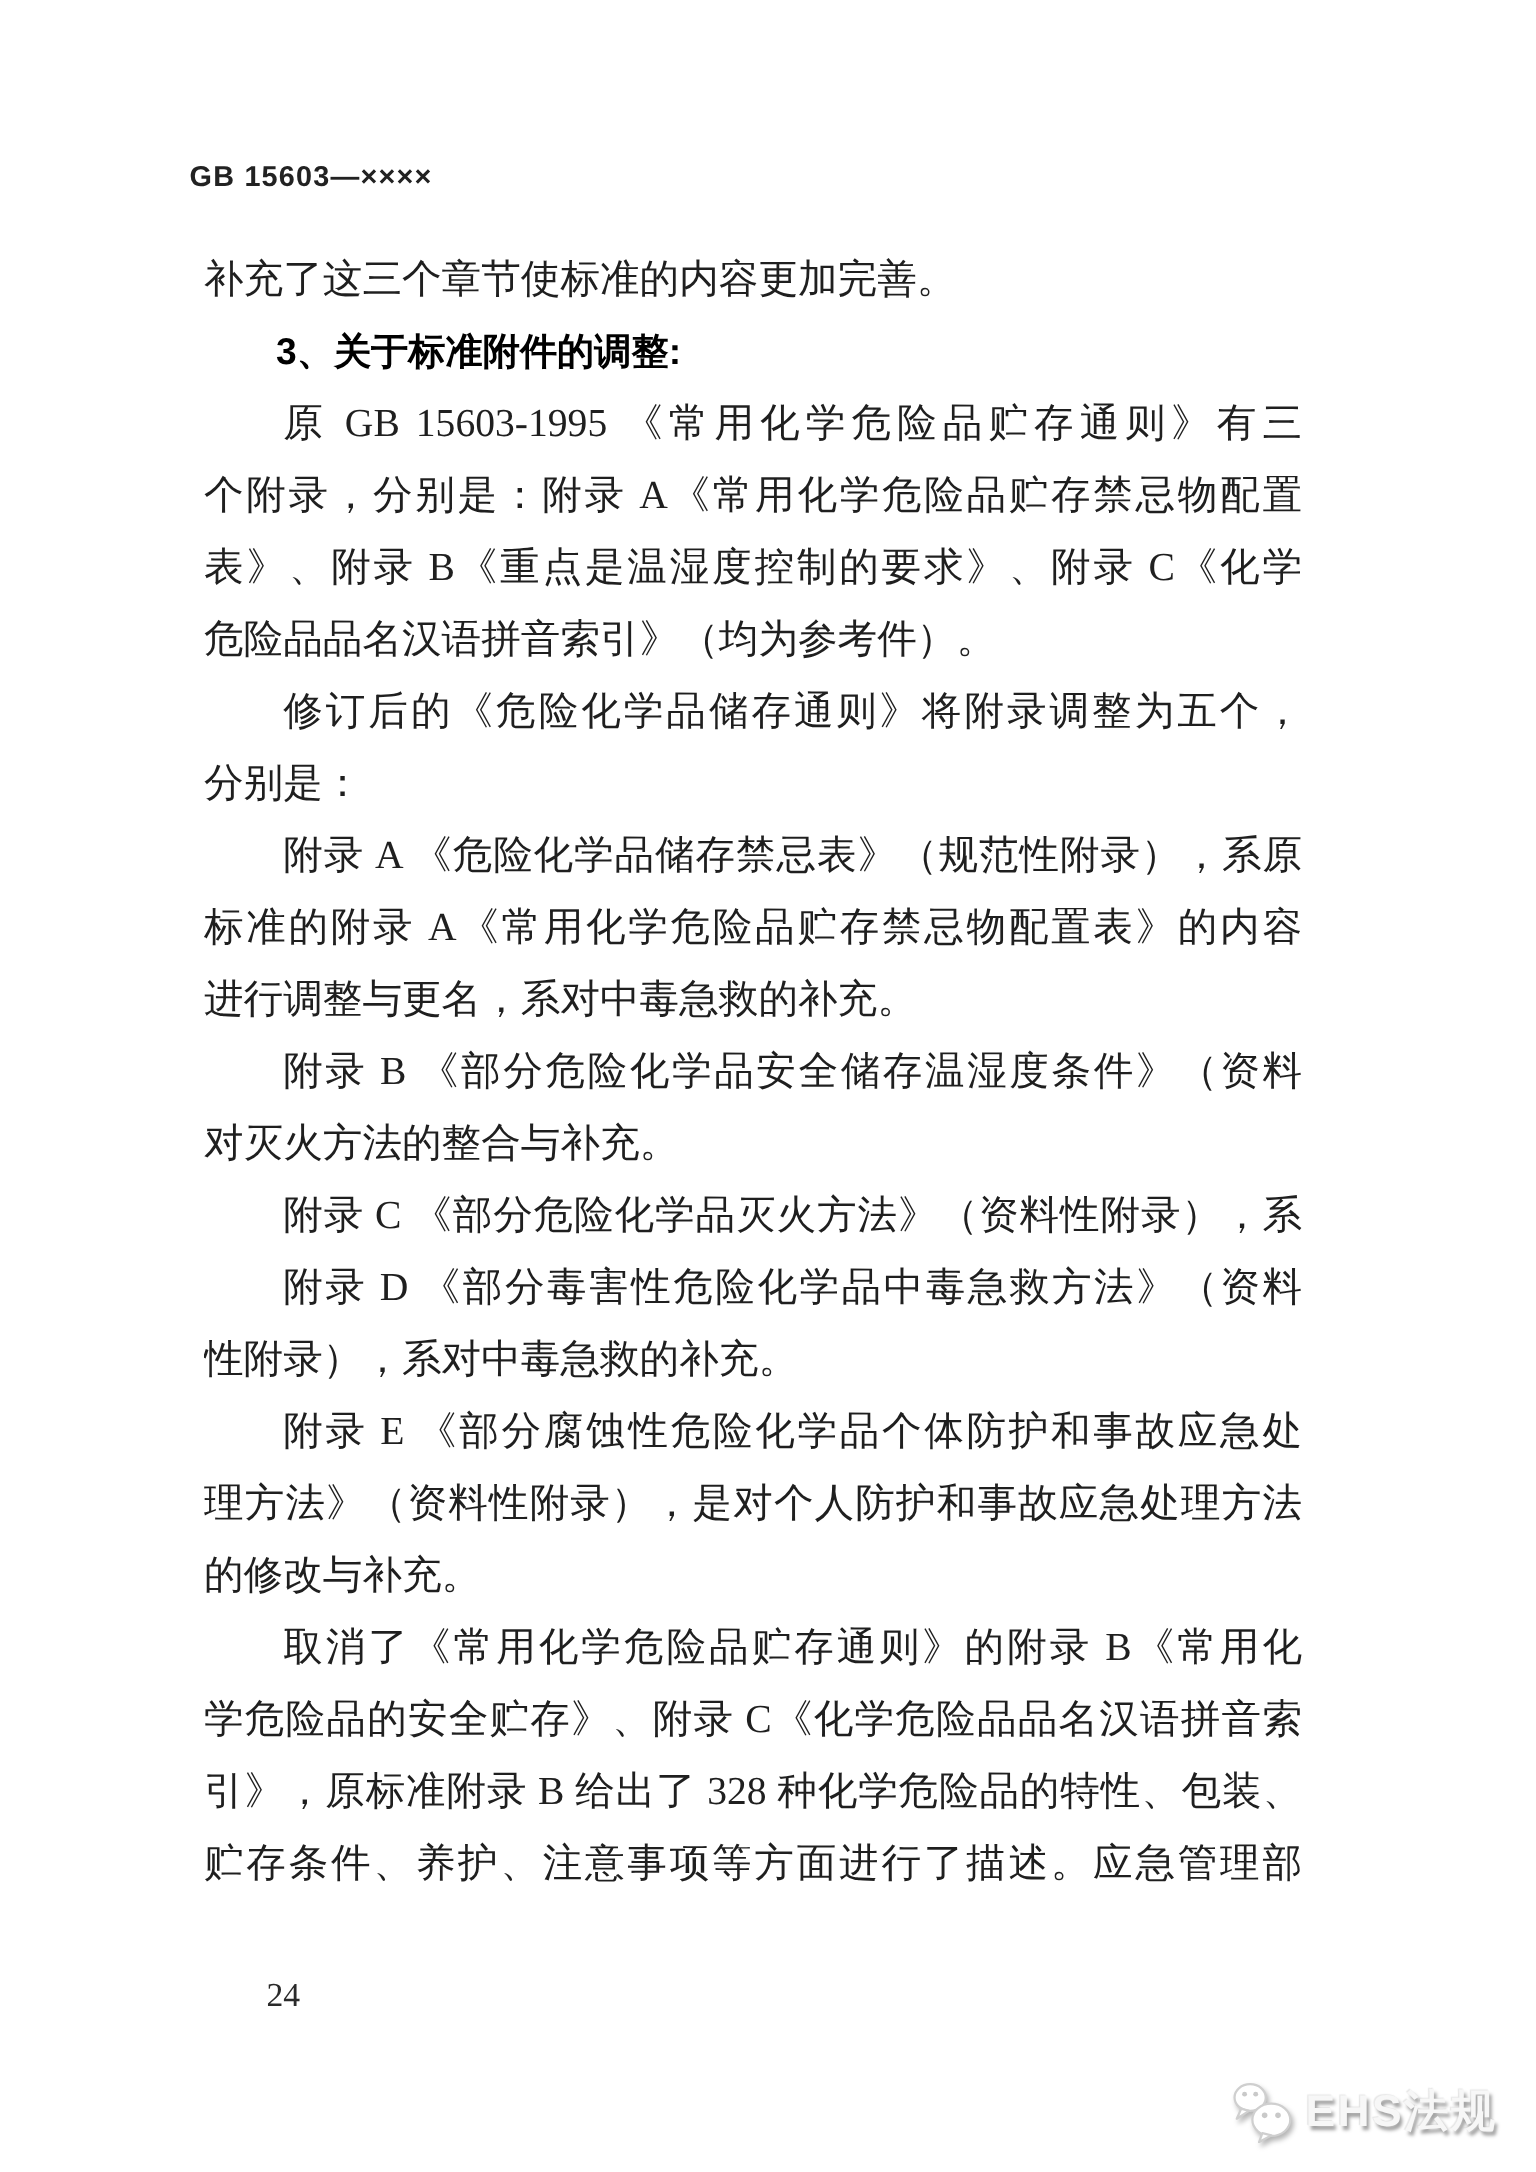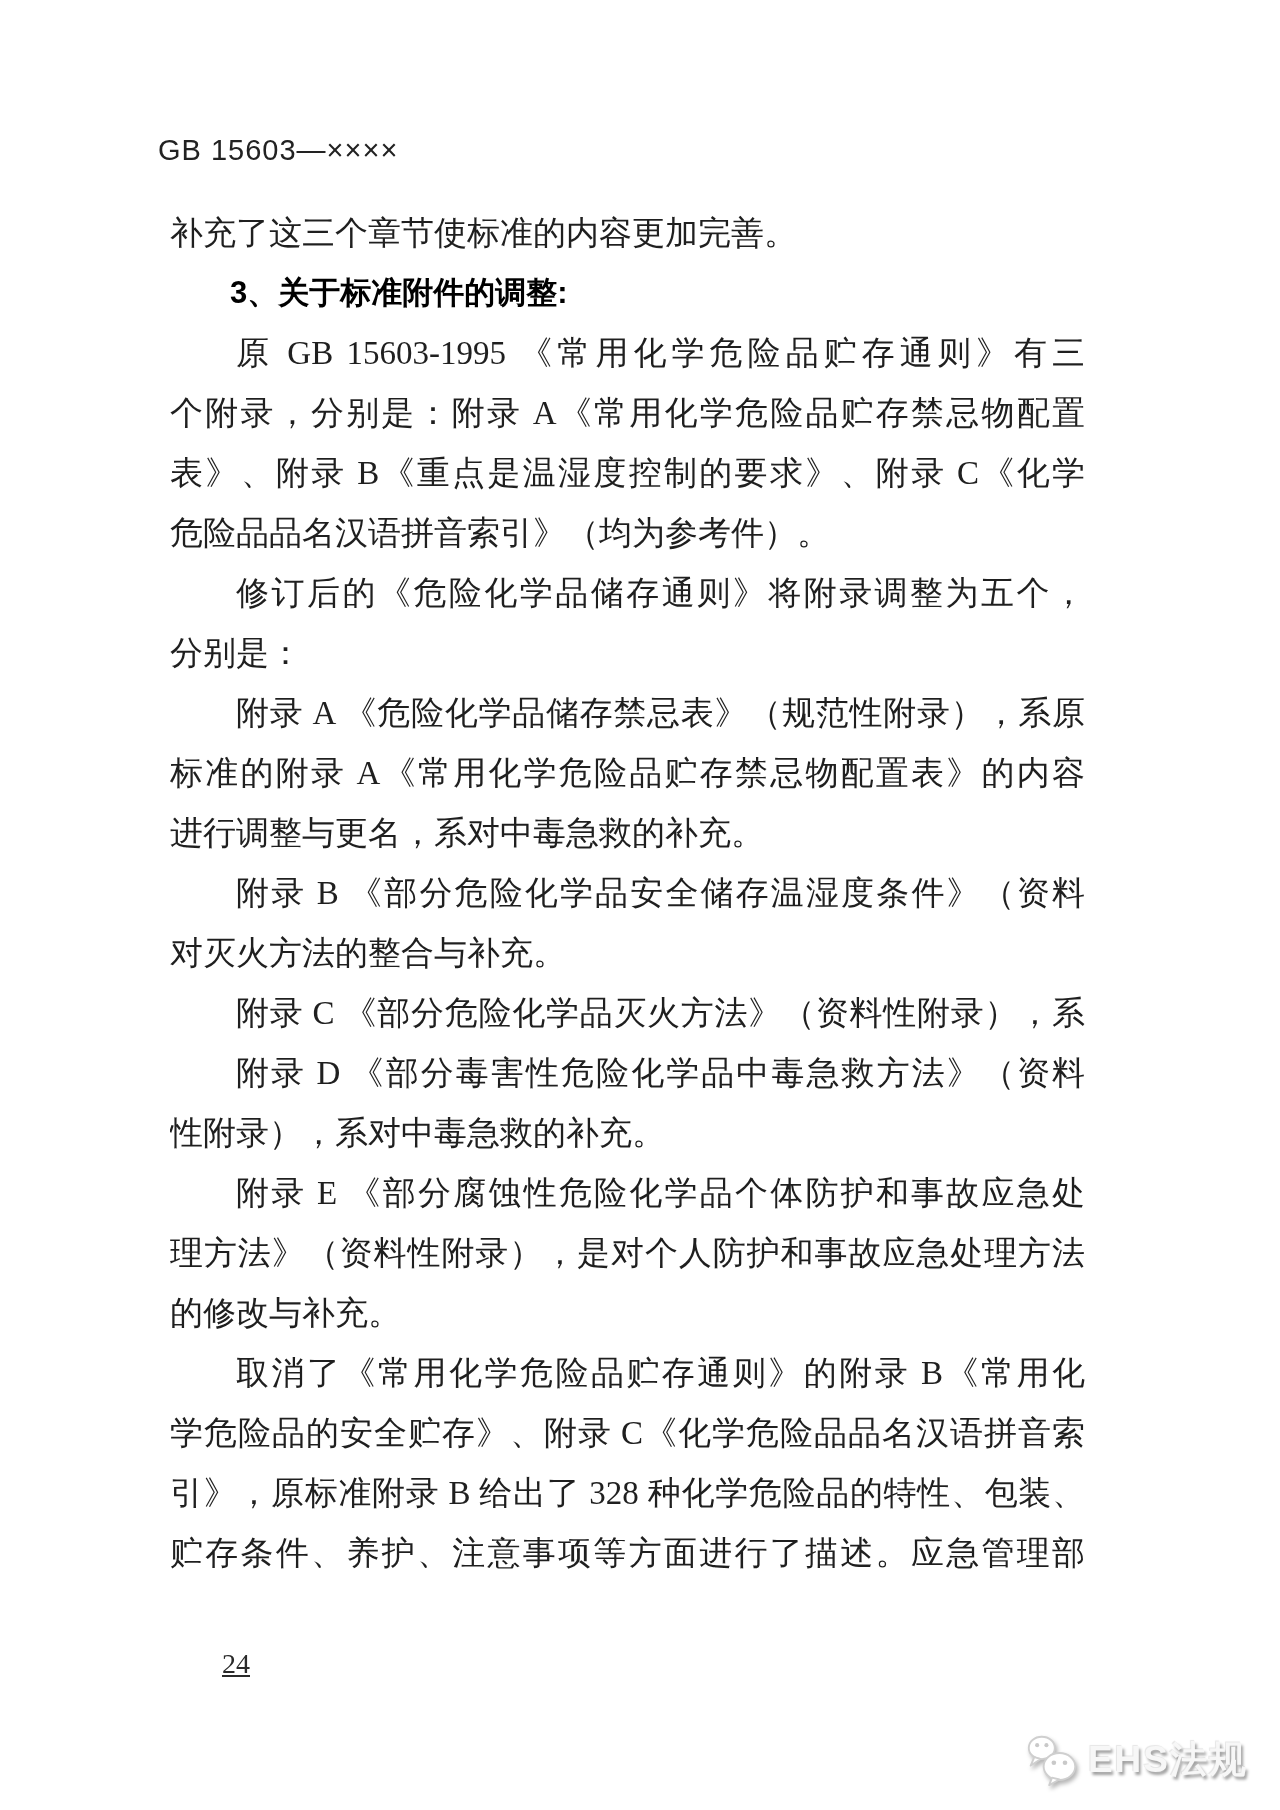--- a/index.html
+++ b/index.html
@@ -9,22 +9,22 @@
     height:1810px;
     background:#ffffff;
     overflow:hidden;
     font-family:"Liberation Serif","DejaVu Serif",serif;
   }
   .doc-header{
     position:absolute;
     left:158px;
     top:134px;
     font-family:"Liberation Sans","DejaVu Sans",sans-serif;
-    font-weight:normal;
-    font-size:29px;
+    font-weight:bold;
+    font-size:24px;
     letter-spacing:1px;
     color:#222222;
     white-space:nowrap;
   }
   .document-body{
     position:absolute;
     left:170px;
     top:203px;
     width:915px;
   }
@@ -53,21 +53,20 @@
     font-size:31px;
     color:#000000;
     white-space:nowrap;
   }
   .page-num{
     position:absolute;
     left:222px;
     top:1648px;
     font-size:28px;
     color:#2a2a2a;
-    text-decoration:underline;
   }
   .watermark{
     position:absolute;
     right:32px;
     top:1734px;
     display:flex;
     align-items:center;
     gap:8px;
   }
   .watermark-text{

